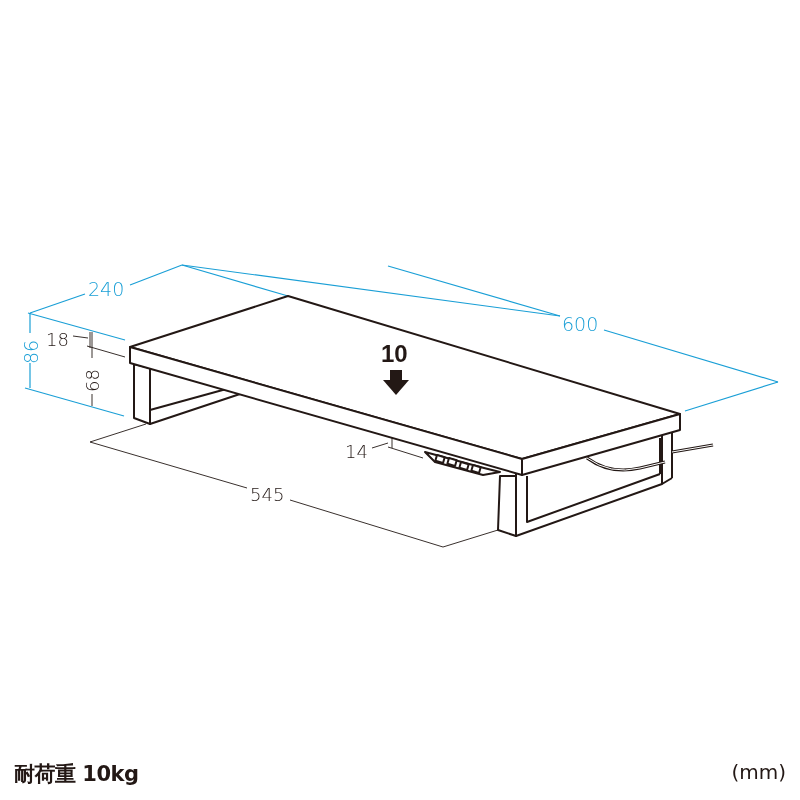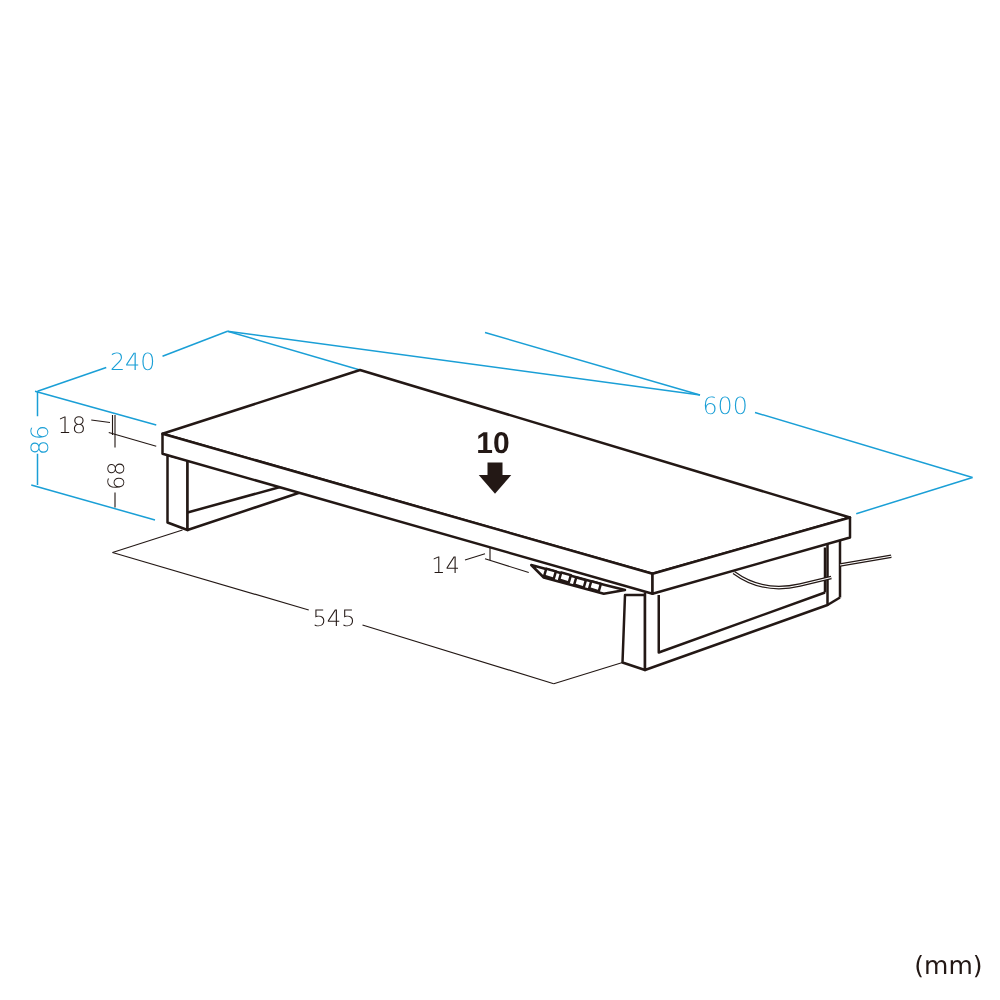--- a/index.html
+++ b/index.html
@@ -101,14 +101,15 @@
   </g>
 
   <text class="load-num" x="381" y="362">10</text>
   <g>
     <rect x="390" y="370" width="12" height="10" fill="#231815"></rect>
     <polygon points="383,380 409,380 396,395" fill="#231815"></polygon>
   </g>
 </svg>
 
 <div class="footer">
+  <span class="load-label">耐荷重 10kg</span>
   <span class="unit-label">(mm)</span>
 </div>
 
 </body></html>

